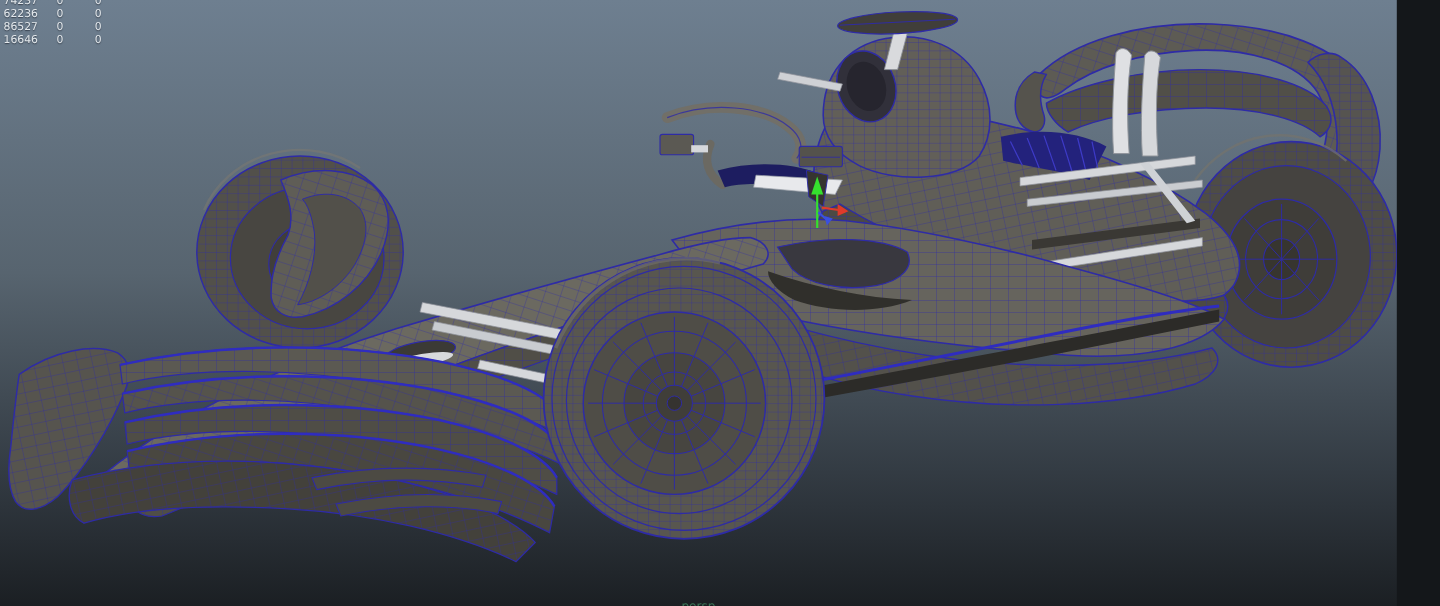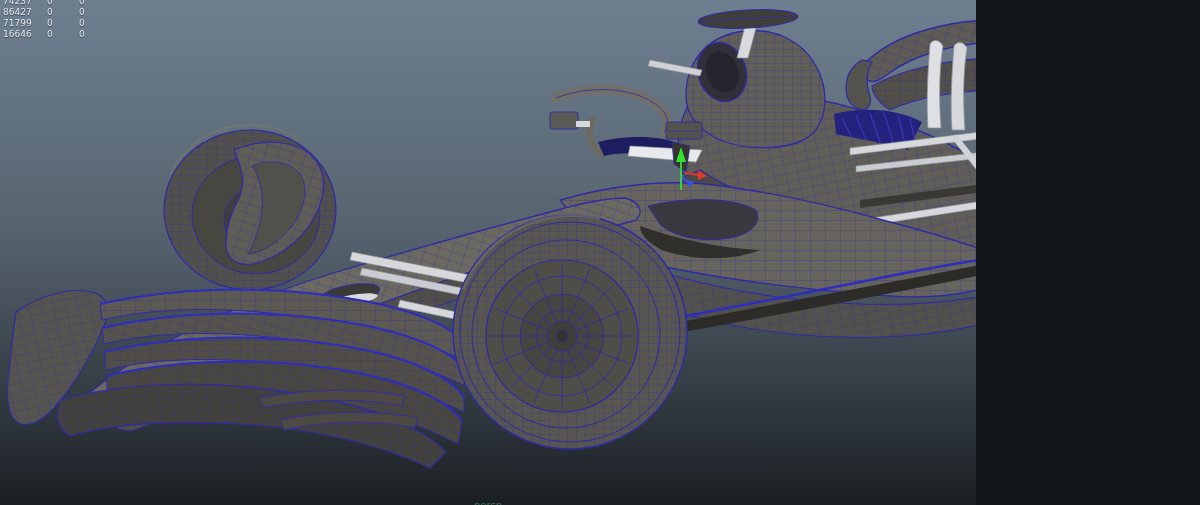--- a/index.html
+++ b/index.html
@@ -1,17 +1,17 @@
 <!DOCTYPE html>
 <html><head>
 <meta charset="utf-8">
 <style>
   html,body{margin:0;padding:0;background:#14171a;}
   .stage{
-    position:relative;width:976px;height:505px;overflow:hidden;
+    position:relative;width:1164px;height:505px;overflow:hidden;
     font-family:"DejaVu Sans","Liberation Sans",sans-serif;
   }
   .stage svg{position:absolute;left:0;top:0;}
   
   .hud{
     position:absolute;left:3px;top:-4px;z-index:5;
     color:#e3e8ec;font-size:9px;line-height:11px;
     text-shadow:0 1px 1px rgba(20,25,35,.6);
     user-select:none;
   }
@@ -294,26 +294,26 @@
   </g>
 </svg>
 
   <div class="hud">
     <div class="hud-row">
       <span>74237</span>
       <span>0</span>
       <span>0</span>
     </div>
     <div class="hud-row">
-      <span>86427</span>
+      <span>62236</span>
       <span>0</span>
       <span>0</span>
     </div>
     <div class="hud-row">
-      <span>71799</span>
+      <span>86527</span>
       <span>0</span>
       <span>0</span>
     </div>
     <div class="hud-row">
       <span>16646</span>
       <span>0</span>
       <span>0</span>
     </div>
   </div>
 

